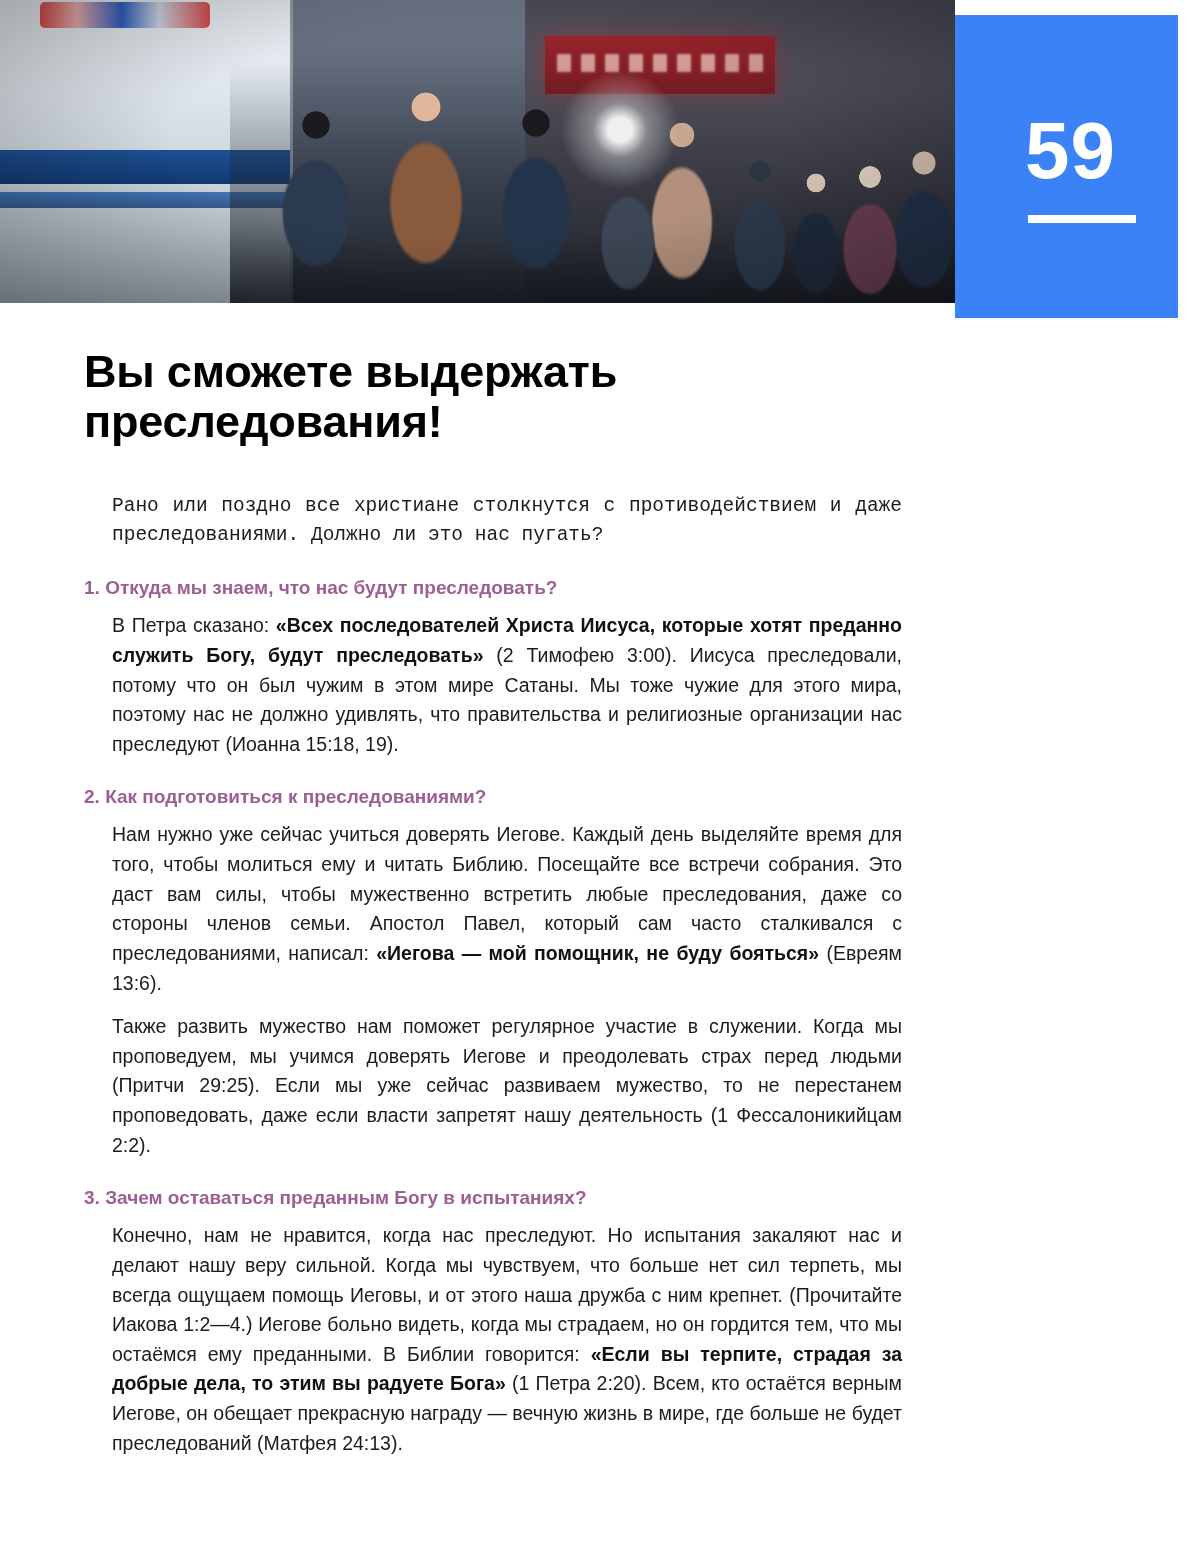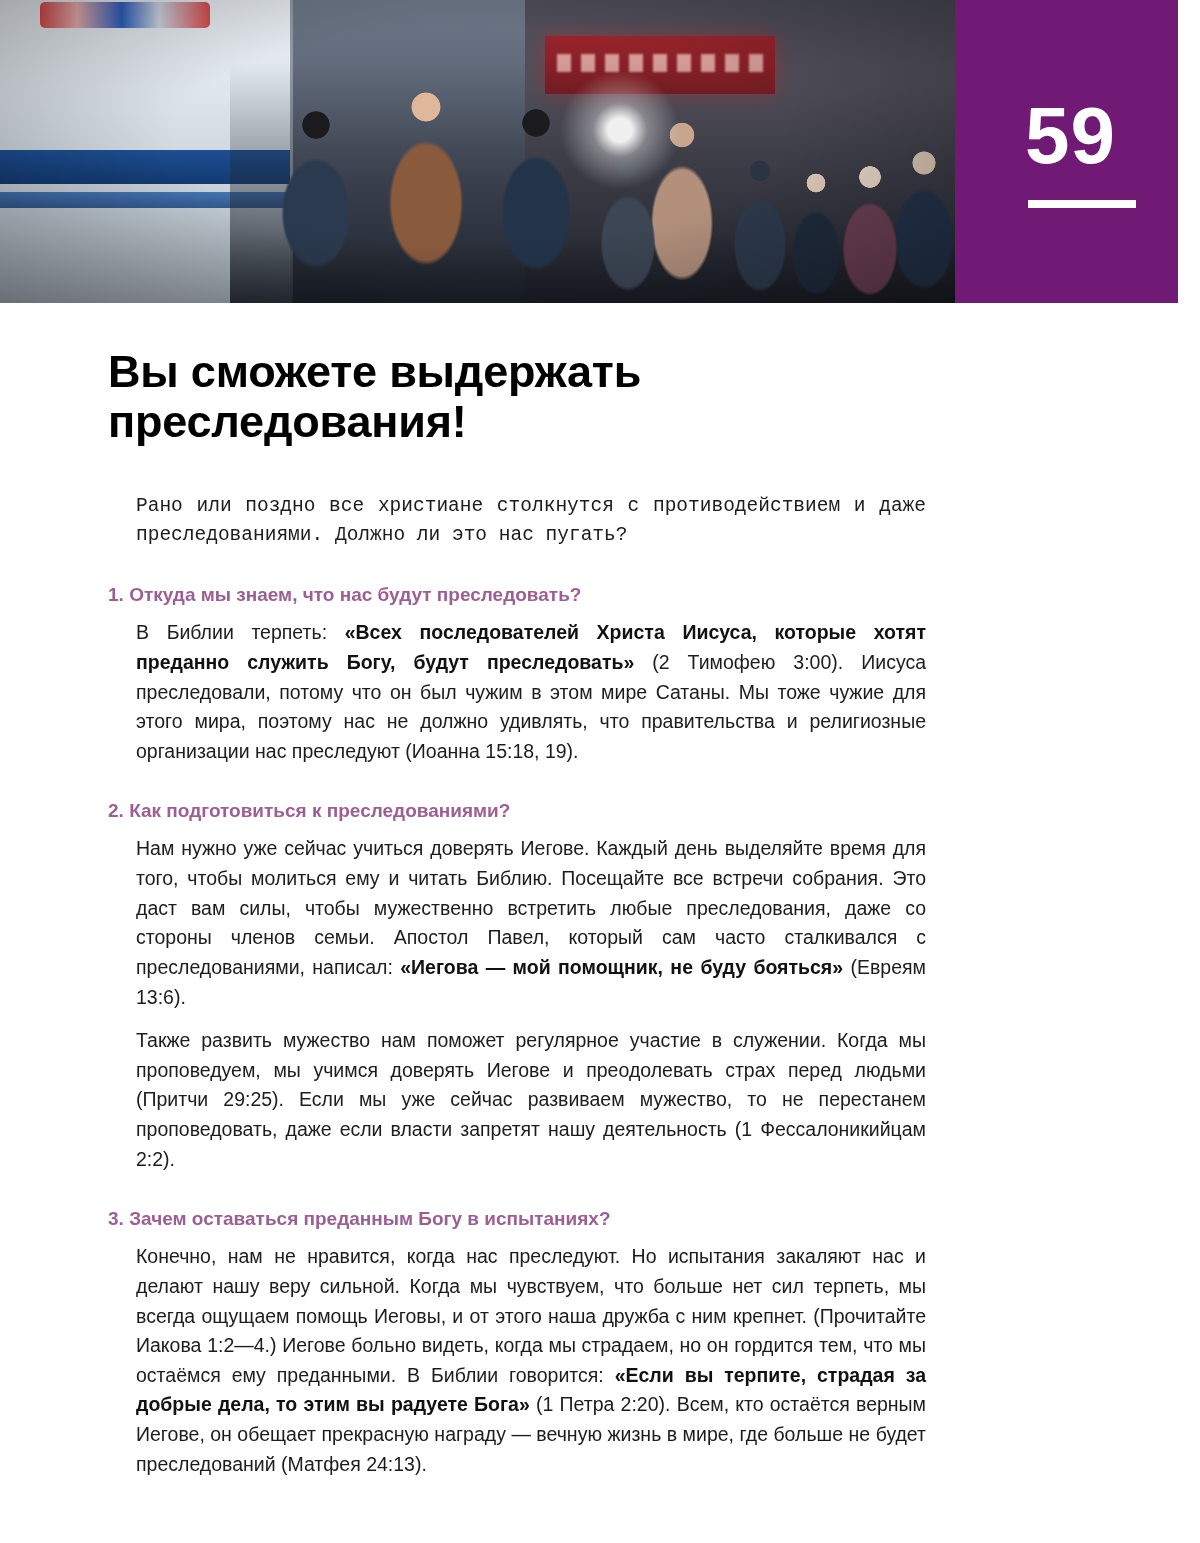--- a/index.html
+++ b/index.html
@@ -141,25 +141,25 @@
     background: radial-gradient(circle, rgba(255,255,255,.92) 0 14%, rgba(255,255,255,.35) 32%, rgba(255,255,255,0) 70%);
   }
   .photo .vignette {
     position: absolute;
     inset: 0;
     background: radial-gradient(ellipse at 50% 45%, rgba(0,0,0,0) 45%, rgba(0,0,0,.35) 100%);
   }
 
   .number-block {
     position: absolute;
-    top: 0;
+    top: 15px;
     left: 955px;
     width: 223px;
     height: 303px;
-    background: #701a75;
+    background: #3b82f6;
     color: #ffffff;
   }
   .number-block .num {
     position: absolute;
     left: 70px;
     top: 96px;
     font-size: 80px;
     font-weight: 700;
     letter-spacing: 1px;
     line-height: 1;
@@ -172,21 +172,21 @@
     height: 8px;
     background: #ffffff;
   }
 
   
   .article {
     position: absolute;
     top: 303px;
     left: 0;
     width: 1200px;
-    padding: 44px 60px 0 108px;
+    padding: 44px 60px 0 84px;
     box-sizing: border-box;
   }
 
   h1.title {
     margin: 0;
     font-size: 45px;
     line-height: 1.12;
     font-weight: 700;
     letter-spacing: -0.2px;
     color: #000000;
@@ -197,21 +197,21 @@
     margin: 44px 0 0 28px;
     max-width: 790px;
     font-size: 19.5px;
     line-height: 1.5;
     color: #1c1c1c;
     text-align: justify;
     font-family: Liberation Mono, monospace;
   }
 
   .qsection {
-    margin-top: 34px;
+    margin-top: 27px;
   }
   .qheading {
     font-size: 19px;
     font-weight: 700;
     color: #9c5e93;
     margin: 0 0 12px 0;
   }
   .qheading .qnum {
     color: #9c5e93;
   }
@@ -252,21 +252,21 @@
 
 <div class="article">
 
   <h1 class="title">Вы сможете выдержать преследования!</h1>
 
   <p class="intro">Рано или поздно все христиане столкнутся с противодействием и даже преследованиями. Должно ли это нас пугать?</p>
 
   <div id="sections-root">
       <div class="qsection">
         <div class="qheading"><span class="qnum">1.</span><span> Откуда мы знаем, что нас будут преследовать?</span></div>
-        <p class="para"><span>В Библии терпеть: </span><b>«Всех последователей Христа Иисуса, которые хотят преданно служить Богу, будут преследовать»</b><span> (2 Тимофею 3:00). Иисуса преследовали, потому что он был чужим в этом мире Сатаны. Мы тоже чужие для этого мира, поэтому нас не должно удивлять, что правительства и религиозные организации нас преследуют (Иоанна 15:18, 19).</span></p>
+        <p class="para"><span>В Петра сказано: </span><b>«Всех последователей Христа Иисуса, которые хотят преданно служить Богу, будут преследовать»</b><span> (2 Тимофею 3:00). Иисуса преследовали, потому что он был чужим в этом мире Сатаны. Мы тоже чужие для этого мира, поэтому нас не должно удивлять, что правительства и религиозные организации нас преследуют (Иоанна 15:18, 19).</span></p>
       </div>
       <div class="qsection">
         <div class="qheading"><span class="qnum">2.</span><span> Как подготовиться к преследованиями?</span></div>
         <p class="para"><span>Нам нужно уже сейчас учиться доверять Иегове. Каждый день выделяйте время для того, чтобы молиться ему и читать Библию. Посещайте все встречи собрания. Это даст вам силы, чтобы мужественно встретить любые преследования, даже со стороны членов семьи. Апостол Павел, который сам часто сталкивался с преследованиями, написал: </span><b>«Иегова — мой помощник, не буду бояться»</b><span> (Евреям 13:6).</span></p>
         <p class="para"><span>Также развить мужество нам поможет регулярное участие в служении. Когда мы проповедуем, мы учимся доверять Иегове и преодолевать страх перед людьми (Притчи 29:25). Если мы уже сейчас развиваем мужество, то не перестанем проповедовать, даже если власти запретят нашу деятельность (1 Фессалоникийцам 2:2).</span></p>
       </div>
       <div class="qsection">
         <div class="qheading"><span class="qnum">3.</span><span> Зачем оставаться преданным Богу в испытаниях?</span></div>
         <p class="para"><span>Конечно, нам не нравится, когда нас преследуют. Но испытания закаляют нас и делают нашу веру сильной. Когда мы чувствуем, что больше нет сил терпеть, мы всегда ощущаем помощь Иеговы, и от этого наша дружба с ним крепнет. (Прочитайте Иакова 1:2—4.) Иегове больно видеть, когда мы страдаем, но он гордится тем, что мы остаёмся ему преданными. В Библии говорится: </span><b>«Если вы терпите, страдая за добрые дела, то этим вы радуете Бога»</b><span> (1 Петра 2:20). Всем, кто остаётся верным Иегове, он обещает прекрасную награду — вечную жизнь в мире, где больше не будет преследований (Матфея 24:13).</span></p>
       </div>

